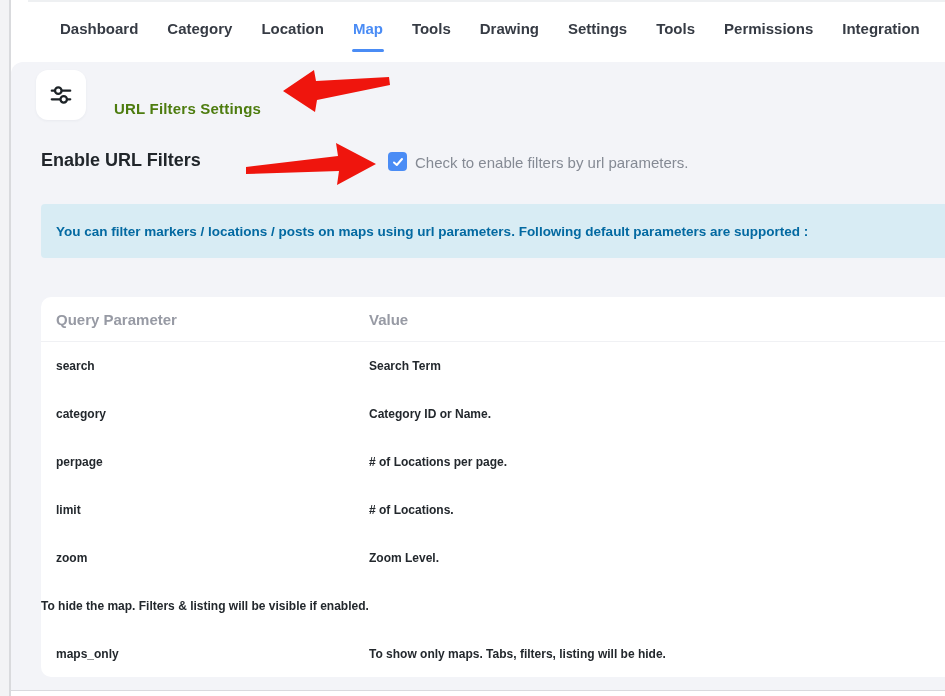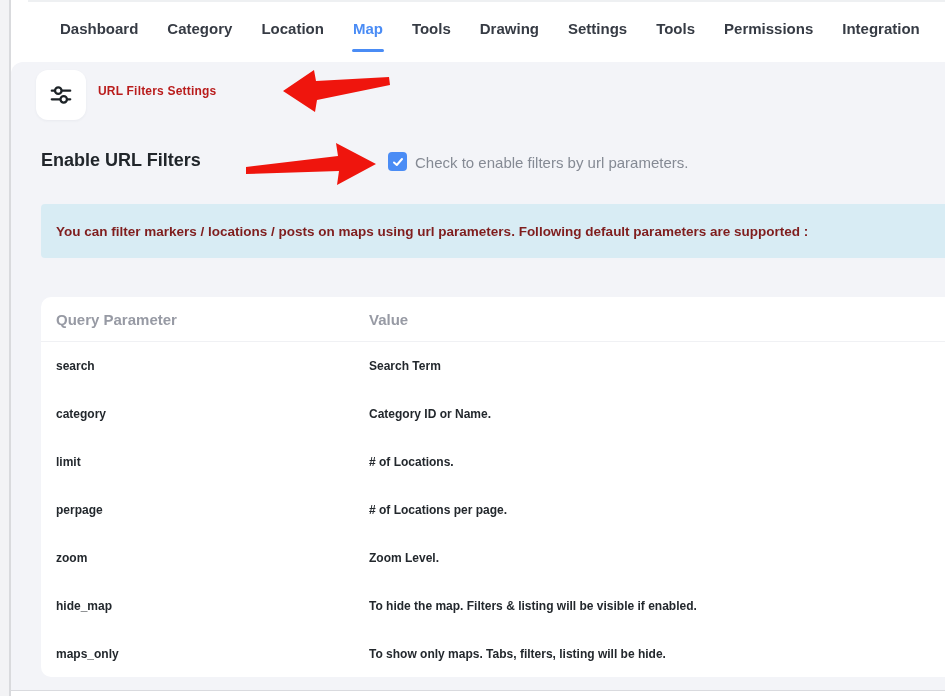--- a/index.html
+++ b/index.html
@@ -38,22 +38,22 @@
     background:#f3f4f8;border-radius:12px 0 0 0;
     border-bottom:1px solid #d9dade;box-sizing:border-box;
   }
   .icon-box{
     position:absolute;left:25px;top:8px;width:50px;height:50px;
     background:#ffffff;border-radius:12px;
     display:flex;align-items:center;justify-content:center;
     box-shadow:0 1px 3px rgba(40,50,70,.05);
   }
   .page-title{
-    position:absolute;left:87px;top:22px;margin:0;
-    font-size:12px;font-weight:700;color:#b91c1c;letter-spacing:.2px;
+    position:absolute;left:87px;top:22px;margin:16px;
+    font-size:15px;font-weight:700;color:#4d7c0f;letter-spacing:.2px;
   }
   
   .field-label{
     position:absolute;left:30px;top:88px;
     font-size:18px;font-weight:700;color:#21262b;
   }
   .checkbox{
     position:absolute;left:377px;top:90px;width:19px;height:19px;
     background:#4a8cf5;border-radius:4px;
     display:flex;align-items:center;justify-content:center;cursor:pointer;
@@ -61,21 +61,21 @@
   .checkbox-desc{
     position:absolute;left:404px;top:91px;
     font-size:15px;color:#858a94;line-height:19px;
   }
   
   .banner{
     position:absolute;left:30px;right:0;top:142px;height:54px;
     background:#d8ecf4;border-radius:4px 0 0 4px;
     display:flex;align-items:center;padding-left:15px;box-sizing:border-box;
   }
-  .banner span{font-size:13.5px;font-weight:700;color:#7f1d1d;}
+  .banner span{font-size:13.5px;font-weight:700;color:#0369a1;}
   
   .table-card{
     position:absolute;left:30px;right:0;top:235px;height:380px;
     background:#ffffff;border-radius:10px 0 0 10px;overflow:hidden;
   }
   .thead,.trow{
     display:grid;grid-template-columns:328px 1fr;align-items:center;
   }
   .thead{height:44px;border-bottom:1px solid #f0f1f4;}
   .trow{height:48px;}
@@ -141,33 +141,32 @@
     </div>
     <div class="trow">
       <div class="td c1">search</div>
       <div class="td">Search Term</div>
     </div>
     <div class="trow">
       <div class="td c1">category</div>
       <div class="td">Category ID or Name.</div>
     </div>
     <div class="trow">
+      <div class="td c1">perpage</div>
+      <div class="td"># of Locations per page.</div>
+    </div>
+    <div class="trow">
       <div class="td c1">limit</div>
       <div class="td"># of Locations.</div>
-    </div>
-    <div class="trow">
-      <div class="td c1">perpage</div>
-      <div class="td"># of Locations per page.</div>
     </div>
     <div class="trow">
       <div class="td c1">zoom</div>
       <div class="td">Zoom Level.</div>
     </div>
     <div class="trow">
-      <div class="td c1">hide_map</div>
       <div class="td">To hide the map. Filters &amp; listing will be visible if enabled.</div>
     </div>
     <div class="trow">
       <div class="td c1">maps_only</div>
       <div class="td">To show only maps. Tabs, filters, listing will be hide.</div>
     </div>
   </div>
 
 </main>
 

